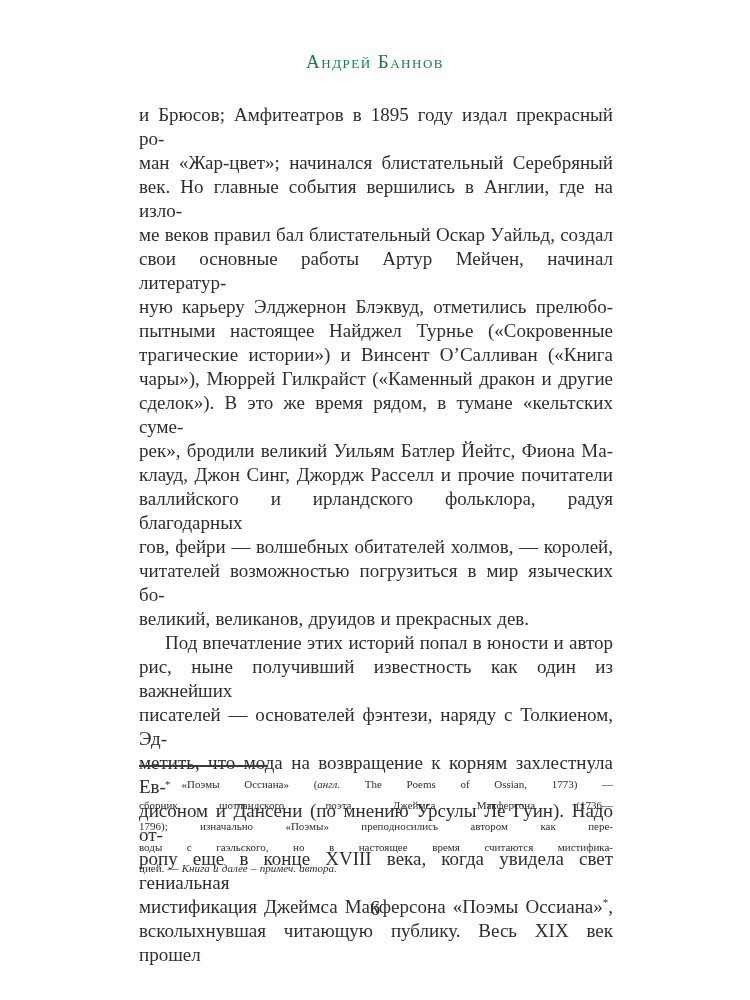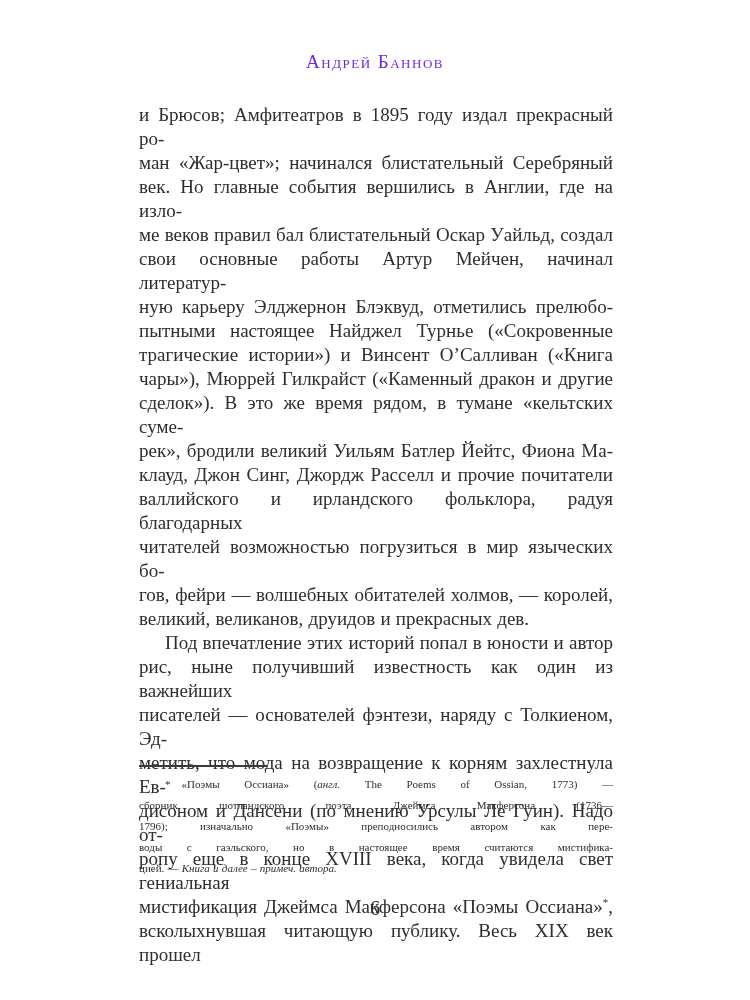--- a/index.html
+++ b/index.html
@@ -9,21 +9,21 @@
     color:#2e2e2e;
     -webkit-font-smoothing:antialiased;
   }
   .page{position:relative;width:750px;height:1000px;background:#ffffff;overflow:hidden;}
   .running-header{
     position:absolute;top:51px;left:0;width:100%;
     text-align:center;
     font-variant:small-caps;
     letter-spacing:1.5px;
     font-size:19px;
-    color:#6d28d9;
+    color:#15803d;
   }
   .body-text{
     position:absolute;left:139px;top:103px;width:474px;
     font-size:19px;line-height:24px;
   }
   .line{
     text-align:justify;
     text-align-last:justify;
     word-spacing:0.5px;
   }
@@ -60,22 +60,22 @@
         <div class="line"><span>ме веков правил бал блистательный Оскар Уайльд, создал</span></div>
         <div class="line"><span>свои основные работы Артур Мейчен, начинал литератур-</span></div>
         <div class="line"><span>ную карьеру Элджернон Блэквуд, отметились прелюбо-</span></div>
         <div class="line"><span>пытными настоящее Найджел Турнье («Сокровенные</span></div>
         <div class="line"><span>трагические истории») и Винсент О’Салливан («Книга</span></div>
         <div class="line"><span>чары»), Мюррей Гилкрайст («Каменный дракон и другие</span></div>
         <div class="line"><span>сделок»). В это же время рядом, в тумане «кельтских суме-</span></div>
         <div class="line"><span>рек», бродили великий Уильям Батлер Йейтс, Фиона Ма-</span></div>
         <div class="line"><span>клауд, Джон Синг, Джордж Расселл и прочие почитатели</span></div>
         <div class="line"><span>валлийского и ирландского фольклора, радуя благодарных</span></div>
+        <div class="line"><span>гов, фейри — волшебных обитателей холмов, — королей,</span></div>
         <div class="line"><span>читателей возможностью погрузиться в мир языческих бо-</span></div>
-        <div class="line"><span>гов, фейри — волшебных обитателей холмов, — королей,</span></div>
         <div class="line last"><span>великий, великанов, друидов и прекрасных дев.</span></div>
       </div>
       <div>
         <div class="line indent"><span>Под впечатление этих историй попал в юности и автор</span></div>
         <div class="line"><span>рис, ныне получивший известность как один из важнейших</span></div>
         <div class="line"><span>писателей — основателей фэнтези, наряду с Толкиеном, Эд-</span></div>
         <div class="line"><span>метить, что мода на возвращение к корням захлестнула Ев-</span></div>
         <div class="line"><span>дисоном и Дансени (по мнению Урсулы Ле Гуин). Надо от-</span></div>
         <div class="line"><span>ропу еще в конце XVIII века, когда увидела свет гениальная</span></div>
         <div class="line"><span>мистификация Джеймса Макферсона «Поэмы Оссиана»</span><sup>*</sup><span>,</span></div>

